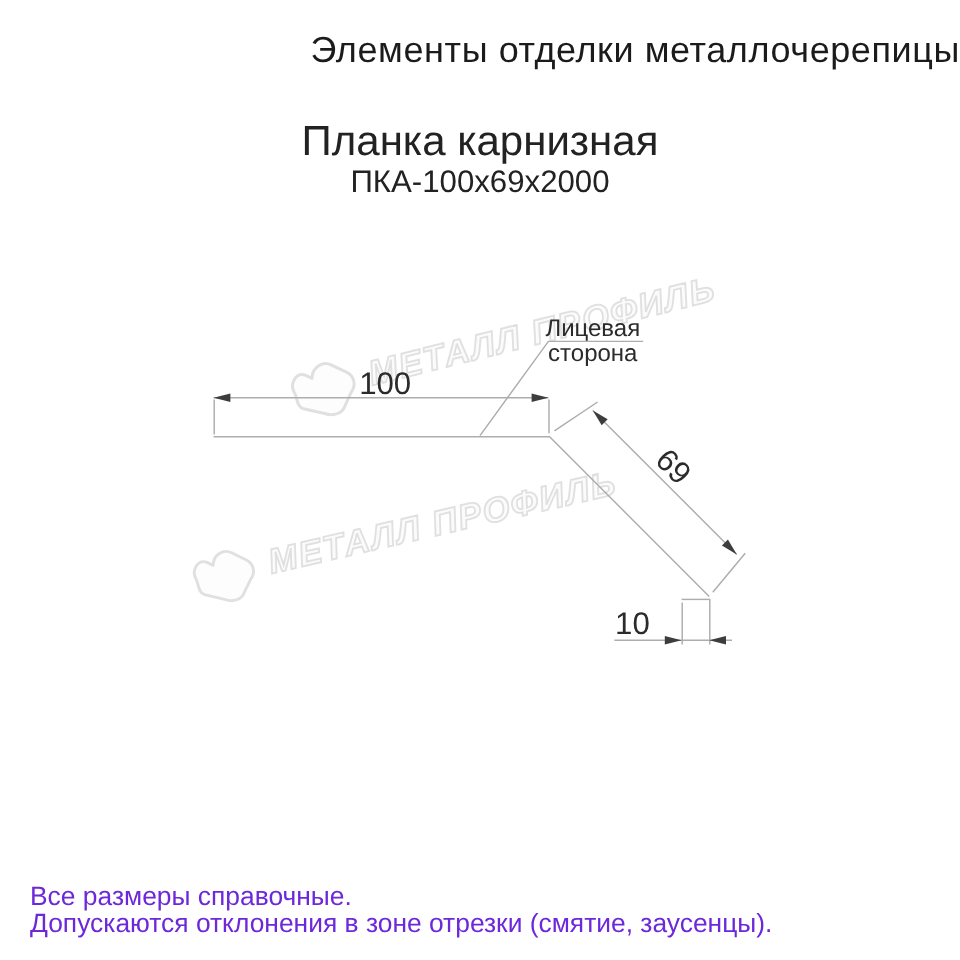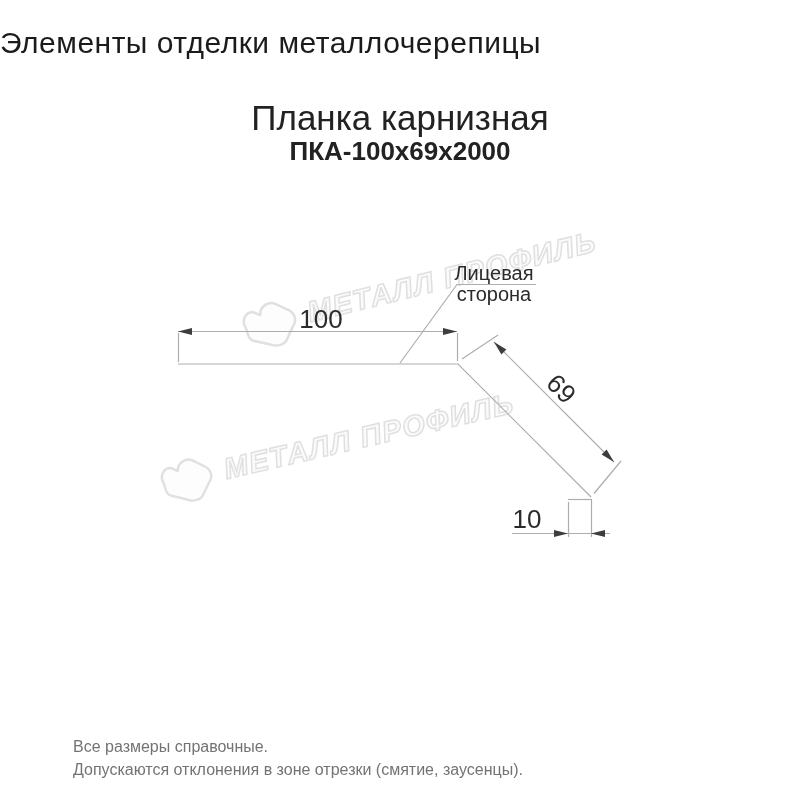--- a/index.html
+++ b/index.html
@@ -6,29 +6,29 @@
   body{
     width:800px;height:800px;background:#ffffff;
     font-family:"Liberation Sans","DejaVu Sans",sans-serif;
     color:#1c1c1c;position:relative;overflow:hidden;
   }
   .page{position:relative;width:800px;height:800px;background:#fff;}
 
   
   .title{
     position:absolute;left:0;top:26px;width:800px;
-    text-align:left;font-size:30px;letter-spacing:0.5px;color:#1b1b1b;
+    text-align:right;font-size:30px;letter-spacing:0.5px;color:#1b1b1b;
   }
   .subtitle{
     position:absolute;left:0;top:98px;width:800px;
     text-align:center;font-size:35px;color:#222;
   }
   .model{
     position:absolute;left:0;top:136px;width:800px;
-    text-align:center;font-size:26px;color:#222;font-weight:bold;
+    text-align:center;font-size:26px;color:#222;
   }
 
   
   .wm{
     position:absolute;display:flex;align-items:center;gap:10px;
     transform-origin:0 50%;z-index:1;pointer-events:none;
   }
   .wm-1{left:238px;top:304px;transform:rotate(-14deg);}
   .wm-2{left:156px;top:460px;transform:rotate(-13deg);}
   .wm-text{
@@ -41,21 +41,21 @@
   
   .diagram{position:absolute;left:0;top:0;width:800px;height:800px;z-index:2;}
   .thin{stroke:#adadad;stroke-width:1.2;fill:none;}
   .arrow{fill:#3d3d3d;stroke:none;}
   .dim-text{font-family:"Liberation Sans","DejaVu Sans",sans-serif;font-size:26px;fill:#2b2b2b;}
   .label-text{font-family:"Liberation Sans","DejaVu Sans",sans-serif;font-size:20px;fill:#2b2b2b;}
 
   
   .footer{
     position:absolute;left:25px;top:735px;z-index:3;
-    font-size:16px;line-height:23px;color:#737373;margin-left:48px;
+    font-size:22px;line-height:23px;color:#6d28d9;
   }
 </style>
 </head>
 <body>
 
 <div class="page">
 
   <div class="wm wm-1">
     <svg class="wm-logo" width="62" height="52" viewBox="0 0 62 52">
       <path d="M8,26 C5,17 13,9 20,13 L25,17 C27,8 37,5 43,10 L54,19 C60,24 59,32 54,36 L46,46 C42,52 34,52 28,48 L12,40 C7,37 9,31 8,26 Z" fill="#fdfdfd" stroke="#e0e0e0" stroke-width="2.5" stroke-linejoin="round"></path>

